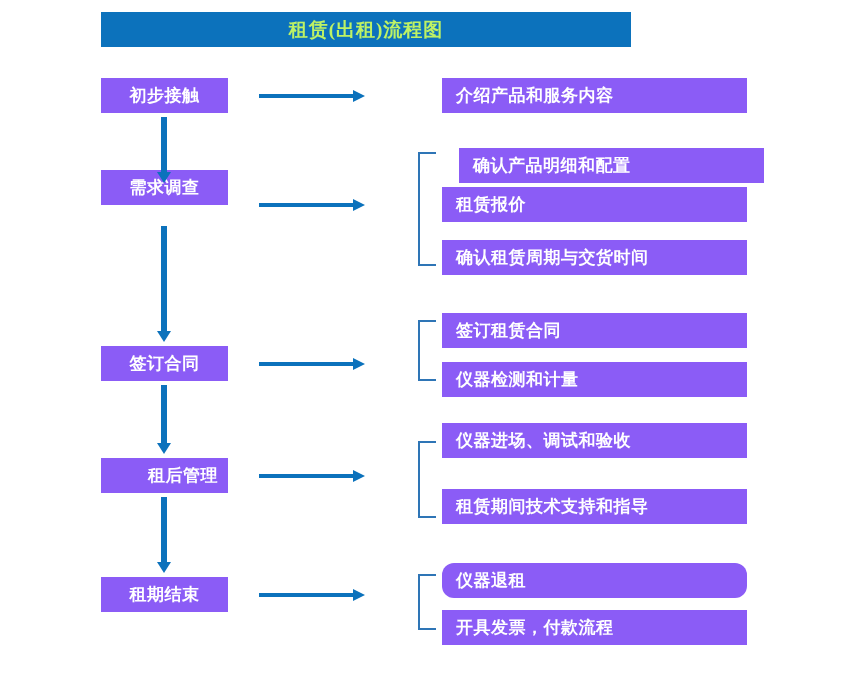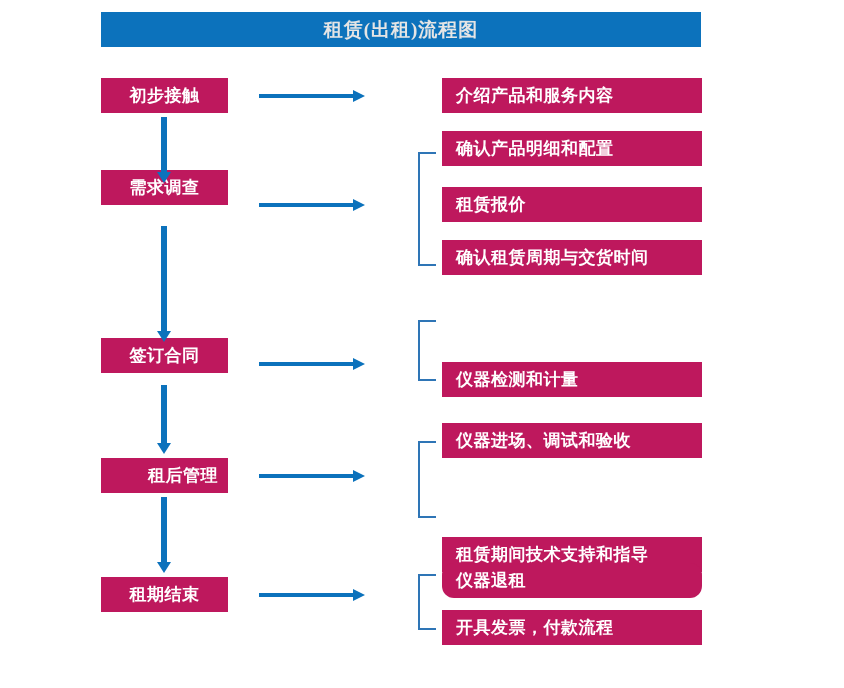--- a/index.html
+++ b/index.html
@@ -18,57 +18,57 @@
   #canvas {
     position: absolute;
     left: 0; top: 0;
     width: 844px;
     height: 688px;
   }
 
   
   .box {
     position: absolute;
-    background: #be185d;
+    background: #8b5cf6;
     color: #ffffff;
     font-weight: bold;
     display: flex;
     align-items: center;
     box-sizing: border-box;
     letter-spacing: 0.5px;
     text-align: center;
   }
 
   .title-bar {
     position: absolute;
     left: 101px;
     top: 12px;
-    width: 600px;
+    width: 530px;
     height: 35px;
     background: #0C72BC;
-    color: #e5e5e5;
+    color: #bef264;
     font-weight: bold;
     font-size: 19px;
     display: flex;
     align-items: center;
     justify-content: center;
     letter-spacing: 1px;
   }
 
   .stage-box {
     left: 101px;
     width: 127px;
     height: 35px;
     font-size: 17px;
     justify-content: center;
   }
 
   .detail-box {
     left: 442px;
-    width: 260px;
+    width: 305px;
     height: 35px;
     font-size: 17px;
     justify-content: flex-start;
     padding-left: 14px;
   }
 
   
   .h-arrow {
     position: absolute;
     height: 16px;
@@ -127,21 +127,21 @@
 <body>
 
 <div id="canvas">
 
   <div class="title-bar">租赁(出租)流程图</div>
 
   <div class="box stage-box" style="top:78px;">初步接触</div>
 
   <div class="box stage-box" style="top:170px;">需求调查</div>
 
-  <div class="box stage-box" style="top:338px;">签订合同</div>
+  <div class="box stage-box" style="top:346px;">签订合同</div>
 
   <div class="box stage-box" style="top:458px;padding-left:37px;">租后管理</div>
 
   <div class="box stage-box" style="top:577px;">租期结束</div>
 
   <div class="v-arrow" style="left:155px; top:117px; height:66px;">
     <div class="shaft" style="height:55px;"></div>
     <div class="head" style="top:55px;"></div>
   </div>
 
@@ -182,36 +182,37 @@
 
   <div class="h-arrow" style="left:259px; top:587px;">
     <div class="shaft"></div>
       <div class="head"></div>
   </div>
 
   <div class="box detail-box" style="top:78px;">介绍产品和服务内容</div>
 
   <div class="bracket" style="left:418px; top:152px; height:114px;"></div>
 
-  <div class="box detail-box" style="top:131px;">确认产品明细和配置</div>
+  <div class="box detail-box" style="top:148px;margin-left:17px;">确认产品明细和配置</div>
 
   <div class="box detail-box" style="top:187px;">租赁报价</div>
 
   <div class="box detail-box" style="top:240px;">确认租赁周期与交货时间</div>
 
   <div class="bracket" style="left:418px; top:320px; height:61px;"></div>
 
+  <div class="box detail-box" style="top:313px;">签订租赁合同</div>
 
   <div class="box detail-box" style="top:362px;">仪器检测和计量</div>
 
   <div class="bracket" style="left:418px; top:441px; height:77px;"></div>
 
   <div class="box detail-box" style="top:423px;">仪器进场、调试和验收</div>
 
-  <div class="box detail-box" style="top:489px;margin-top:48px;">租赁期间技术支持和指导</div>
+  <div class="box detail-box" style="top:489px;">租赁期间技术支持和指导</div>
 
   <div class="bracket" style="left:418px; top:574px; height:56px;"></div>
 
   <div class="box detail-box" style="top:563px;border-radius:12px;">仪器退租</div>
 
   <div class="box detail-box" style="top:610px;">开具发票，付款流程</div>
 
 </div>
 
 </body></html>

